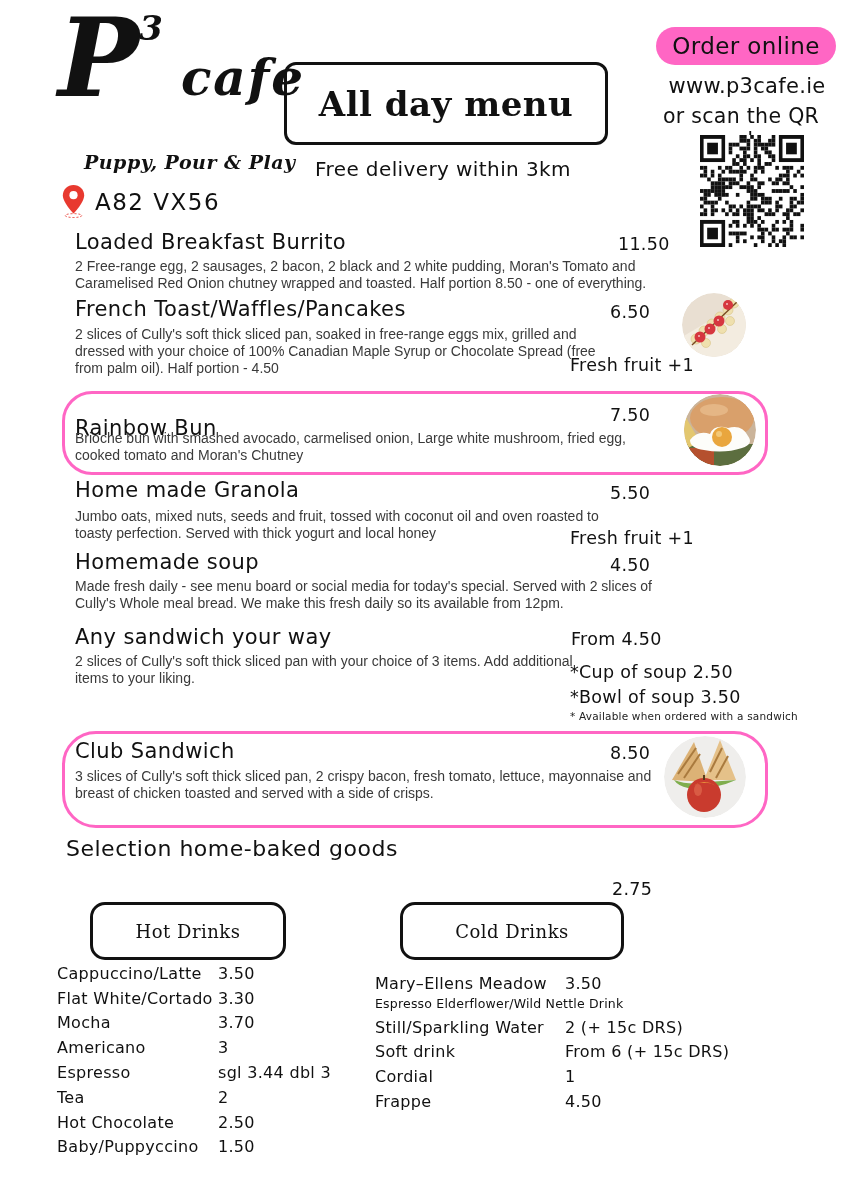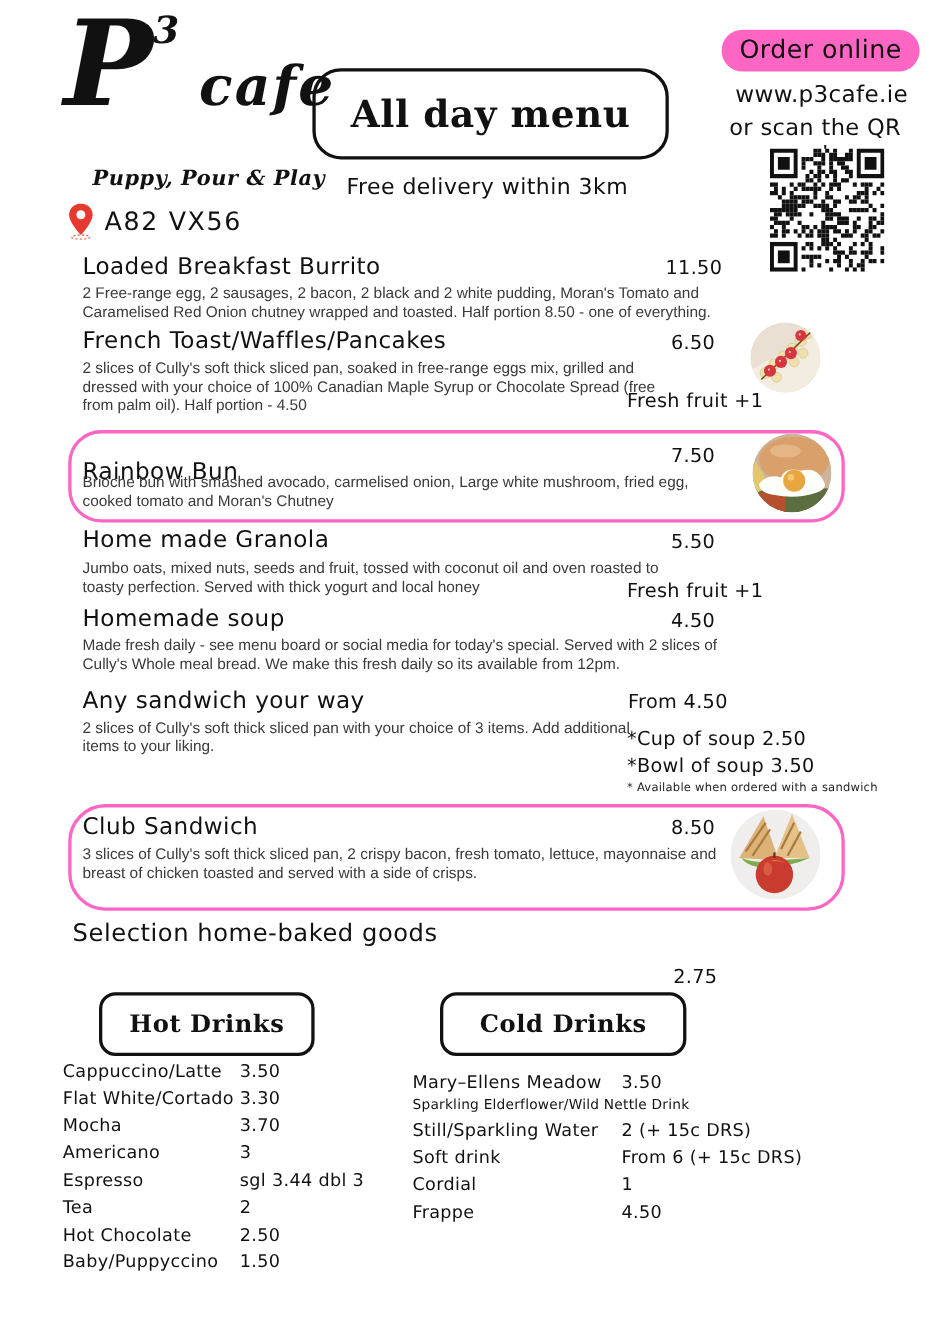--- a/index.html
+++ b/index.html
@@ -9,54 +9,54 @@
 
   
   .logo{left:58px;top:4px;display:flex;align-items:flex-start;font-family:"DejaVu Serif",serif;font-style:italic;font-weight:bold;}
   .logo-p{font-size:108px;line-height:1;}
   .logo-sup{font-size:34px;margin-top:4px;}
   .logo-word{font-size:50px;margin-top:44px;margin-left:18px;letter-spacing:2px;}
   .tagline{left:84px;top:151px;font-family:"DejaVu Serif",serif;font-style:italic;font-weight:bold;font-size:19px;letter-spacing:.5px;}
   .location{left:62px;top:185px;display:flex;align-items:center;gap:10px;}
   .location-text{font-size:23px;letter-spacing:1.5px;}
 
-  .title-box{left:284px;top:62px;width:318px;height:77px;border:3px solid var(--ink);border-radius:26px;display:flex;align-items:center;justify-content:center;}
+  .title-box{left:284px;top:62px;width:318px;height:77px;border:3px solid var(--ink);border-radius:12px;display:flex;align-items:center;justify-content:center;}
   .title-text{font-family:"DejaVu Serif",serif;font-weight:bold;font-size:34px;letter-spacing:.5px;}
   .delivery{left:284px;top:157px;width:318px;text-align:center;font-size:20px;letter-spacing:.4px;}
 
   .order-pill{left:656px;top:27px;width:180px;height:38px;background:var(--pink);border-radius:20px;display:flex;align-items:center;justify-content:center;font-size:23px;letter-spacing:.4px;cursor:pointer;}
   .website{left:648px;top:74px;width:198px;text-align:center;font-size:21px;letter-spacing:.3px;}
   .qr-caption{left:636px;top:104px;width:210px;text-align:center;font-size:20.5px;letter-spacing:.3px;}
   .qr{left:700px;top:135px;width:104px;height:112px;}
 
   
   .name{font-size:21px;letter-spacing:.4px;white-space:nowrap;}
   .price{font-size:17.5px;letter-spacing:.3px;white-space:nowrap;}
   .desc{font-family:"Liberation Sans",sans-serif;font-size:14px;line-height:17px;color:var(--desc);}
   .note{font-size:17.5px;letter-spacing:.3px;white-space:nowrap;}
   .addon{font-size:17.5px;letter-spacing:.3px;white-space:nowrap;}
   .footnote{font-size:10.5px;letter-spacing:.2px;color:#222;white-space:nowrap;}
   .hl-box{border:3px solid var(--pink);border-radius:30px;}
 
-  #i0n{left:75px;top:230px} #i0p{left:605px;top:234px} #i0d{left:75px;top:258px;width:600px}
+  #i0n{left:75px;top:230px} #i0p{left:618px;top:234px} #i0d{left:75px;top:258px;width:600px}
   #i1n{left:75px;top:297px} #i1p{left:610px;top:302px} #i1d{left:75px;top:326px;width:545px}
   #i1note{left:570px;top:355px} #i1photo{left:682px;top:293px}
   #box-rainbow{left:62px;top:391px;width:700px;height:78px;}
   #i2n{left:75px;top:416px} #i2p{left:610px;top:405px} #i2d{left:75px;top:430px;width:560px} #i2photo{left:684px;top:394px}
   #i3n{left:75px;top:478px} #i3p{left:610px;top:483px} #i3d{left:75px;top:508px;width:545px} #i3note{left:570px;top:528px}
   #i4n{left:75px;top:550px} #i4p{left:610px;top:555px} #i4d{left:75px;top:578px;width:600px}
   #i5n{left:75px;top:625px} #i5p{left:571px;top:629px} #i5d{left:75px;top:653px;width:500px}
   #i5a1{left:570px;top:662px} #i5a2{left:570px;top:687px} #i5f{left:570px;top:710px}
   #box-club{left:62px;top:731px;width:700px;height:91px;border-radius:34px;}
   #i6n{left:75px;top:739px} #i6p{left:610px;top:743px} #i6d{left:75px;top:768px;width:578px} #i6photo{left:664px;top:736px}
   #i7n{left:66px;top:836px;font-size:22px;letter-spacing:.5px} #i7p{left:612px;top:879px}
 
   
   .drinkbox{border:3px solid var(--ink);border-radius:15px;display:flex;align-items:center;justify-content:center;}
-  .drinkbox-title{font-family:"DejaVu Serif",serif;font-weight:bold;font-size:22px;letter-spacing:.5px;}
+  .drinkbox-title{font-family:"DejaVu Serif",serif;font-weight:normal;font-size:18px;letter-spacing:.5px;}
   #hotbox{left:90px;top:902px;width:190px;height:52px;}
   #coldbox{left:400px;top:902px;width:218px;height:52px;}
   #hotlist{left:57px;top:961px;width:320px;}
   #coldlist{left:375px;top:971px;width:360px;}
   .drow{display:flex;align-items:center;height:24.8px;font-size:16px;letter-spacing:.3px;white-space:nowrap;}
   #hotlist .dn{width:161px;}
   #coldlist .dn{width:190px;}
   .csub{height:19px;font-size:12.5px;letter-spacing:.2px;display:flex;align-items:flex-start;white-space:nowrap;}
 
   .photo{border-radius:50%;}
@@ -547,21 +547,21 @@
   </div>
 
   <div class="abs drinkbox" id="coldbox">
     <span class="drinkbox-title">Cold Drinks</span>
   </div>
   <div class="abs" id="coldlist">
     <div class="drow">
         <span class="dn">Mary–Ellens Meadow</span>
         <span class="dp">3.50</span>
       </div>
-    <div class="csub">Sparkling Elderflower/Wild Nettle Drink</div>
+    <div class="csub">Espresso Elderflower/Wild Nettle Drink</div>
     <div class="drow">
         <span class="dn">Still/Sparkling Water</span>
         <span class="dp">2 (+ 15c DRS)</span>
       </div>
     <div class="drow">
         <span class="dn">Soft drink</span>
         <span class="dp">From 6 (+ 15c DRS)</span>
       </div>
     <div class="drow">
         <span class="dn">Cordial</span>

